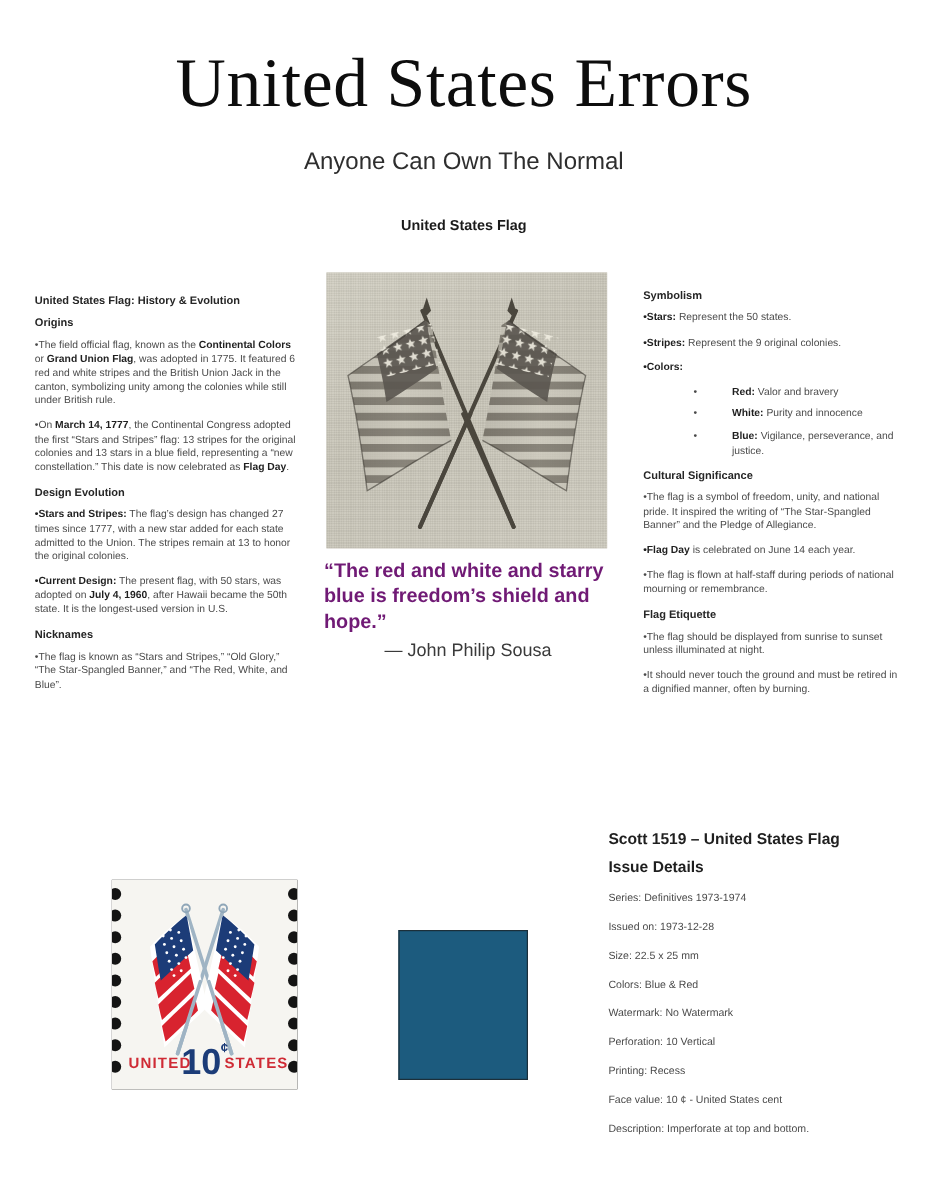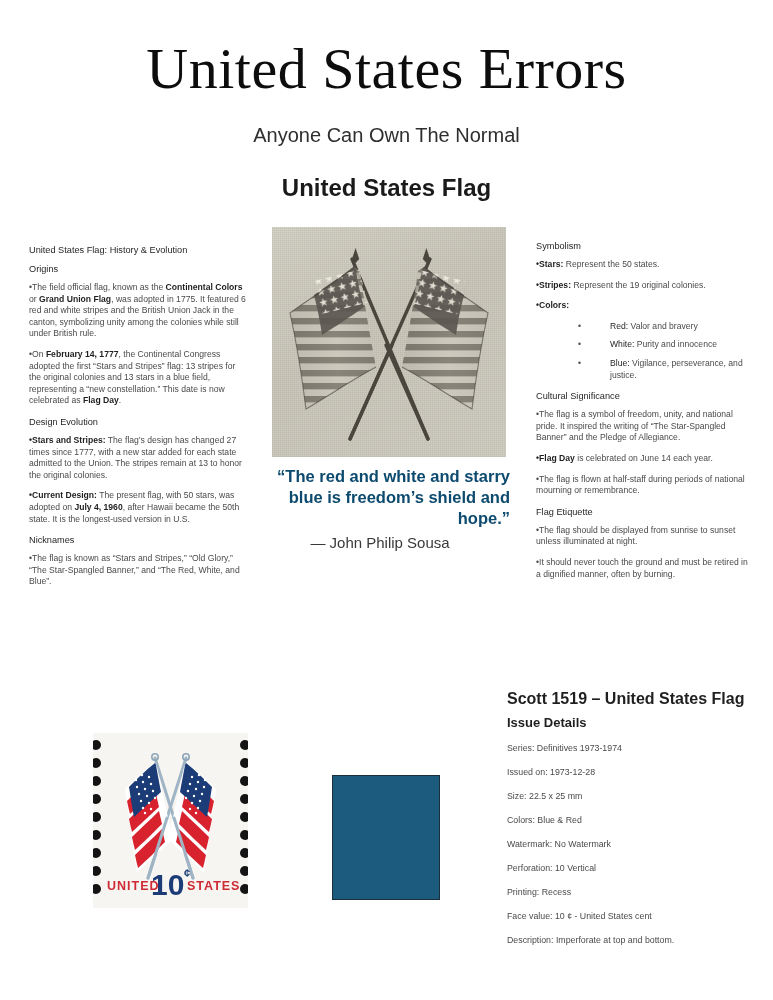--- a/index.html
+++ b/index.html
@@ -45,21 +45,21 @@
     line-height: 26px;
     color: #2e2e2e;
     font-weight: 400;
   }
   .section-title {
     position: absolute;
     top: 176px;
     left: 0;
     width: 773px;
     text-align: center;
-    font-size: 24px;
+    font-size: 12px;
     line-height: 24px;
     color: #1a1a1a;
     font-weight: bold;
   }
 
   
   .col-left {
     position: absolute;
     left: 29px;
     top: 244px;
@@ -68,21 +68,21 @@
   .col-right {
     position: absolute;
     left: 536px;
     top: 240px;
     width: 216px;
   }
   .col h4 {
     margin: 0 0 7px 0;
     font-size: 9.2px;
     line-height: 12px;
-    font-weight: normal;
+    font-weight: bold;
     color: #262626;
   }
   .col p {
     margin: 0 0 9px 0;
     font-size: 8.6px;
     line-height: 11.6px;
     color: #4a4a4a;
   }
   .col p b, .col p strong { color: #1f1f1f; font-weight: bold; }
 
@@ -100,21 +100,21 @@
     padding-left: 74px;
     margin-bottom: 7px;
   }
   .sublist li .dot {
     position: absolute;
     left: 42px;
     top: 0;
     font-size: 8.6px;
     color: #4a4a4a;
   }
-  .sublist li b { color: #1f1f1f; font-weight: normal; }
+  .sublist li b { color: #1f1f1f; font-weight: bold; }
 
   
   .engraving-wrap {
     position: absolute;
     left: 272px;
     top: 227px;
     width: 234px;
     height: 230px;
     background: #ccc9bd;
     overflow: hidden;
@@ -131,29 +131,29 @@
     position: absolute;
     inset: 0;
   }
 
   
   .quote {
     position: absolute;
     left: 270px;
     top: 466px;
     width: 240px;
-    text-align: right;
+    text-align: left;
     font-size: 16.5px;
     line-height: 21px;
     font-weight: bold;
-    color: #0c4a6e;
+    color: #701a75;
   }
   .quote-author {
     position: absolute;
-    left: 260px;
+    left: 270px;
     top: 533px;
     width: 240px;
     text-align: center;
     font-size: 15px;
     line-height: 20px;
     font-weight: 400;
     color: #3a3a3a;
   }
 
   
@@ -181,21 +181,21 @@
 
   
   .details {
     position: absolute;
     left: 507px;
     top: 693px;
     width: 256px;
   }
   .details h4 {
     margin: 0 0 12px 0;
-    font-size: 16px;
+    font-size: 13px;
     line-height: 12px;
     font-weight: bold;
     color: #1f1f1f;
   }
   .details h5 {
     margin: 12px 0 13px 0;
     font-size: 13px;
     line-height: 12px;
     font-weight: bold;
     color: #1f1f1f;
@@ -213,21 +213,21 @@
 <div class="page">
 
   <div class="main-title">United States Errors</div>
   <div class="subtitle">Anyone Can Own The Normal</div>
   <div class="section-title">United States Flag</div>
 
   <div class="col col-left">
     <h4>United States Flag: History &amp; Evolution</h4>
     <h4>Origins</h4>
     <p><span>•The field official flag, known as the </span><b>Continental Colors</b><span> or </span><b>Grand Union Flag</b><span>, was adopted in 1775. It featured 6 red and white stripes and the British Union Jack in the canton, symbolizing unity among the colonies while still under British rule.</span></p>
-    <p><span>•On </span><b>February 14, 1777</b><span>, the Continental Congress adopted the first “Stars and Stripes” flag: 13 stripes for the original colonies and 13 stars in a blue field, representing a “new constellation.” This date is now celebrated as </span><b>Flag Day</b><span>.</span></p>
+    <p><span>•On </span><b>March 14, 1777</b><span>, the Continental Congress adopted the first “Stars and Stripes” flag: 13 stripes for the original colonies and 13 stars in a blue field, representing a “new constellation.” This date is now celebrated as </span><b>Flag Day</b><span>.</span></p>
 
     <h4>Design Evolution</h4>
     <p><b>•Stars and Stripes:</b><span> The flag’s design has changed 27 times since 1777, with a new star added for each state admitted to the Union. The stripes remain at 13 to honor the original colonies.</span></p>
     <p><b>•Current Design:</b><span> The present flag, with 50 stars, was adopted on </span><b>July 4, 1960</b><span>, after Hawaii became the 50th state. It is the longest-used version in U.S.</span></p>
 
     <h4>Nicknames</h4>
     <p>•The flag is known as “Stars and Stripes,” “Old Glory,” “The Star-Spangled Banner,” and “The Red, White, and Blue”.</p>
   </div>
 
   <div class="engraving-wrap">
@@ -280,21 +280,21 @@
       </g>
     </svg>
   </div>
 
   <div class="quote">“The red and white and starry blue is freedom’s shield and hope.”</div>
   <div class="quote-author">— John Philip Sousa</div>
 
   <div class="col col-right">
     <h4>Symbolism</h4>
     <p><b>•Stars:</b><span> Represent the 50 states.</span></p>
-    <p><b>•Stripes:</b><span> Represent the 19 original colonies.</span></p>
+    <p><b>•Stripes:</b><span> Represent the 9 original colonies.</span></p>
     <p><b>•Colors:</b></p>
     <ul class="sublist">
       <li><span class="dot">•</span><b>Red:</b><span> Valor and bravery</span></li>
       <li><span class="dot">•</span><b>White:</b><span> Purity and innocence</span></li>
       <li><span class="dot">•</span><b>Blue:</b><span> Vigilance, perseverance, and justice.</span></li>
     </ul>
 
     <h4>Cultural Significance</h4>
     <p>•The flag is a symbol of freedom, unity, and national pride. It inspired the writing of “The Star-Spangled Banner” and the Pledge of Allegiance.</p>
     <p><b>•Flag Day</b><span> is celebrated on June 14 each year.</span></p>

